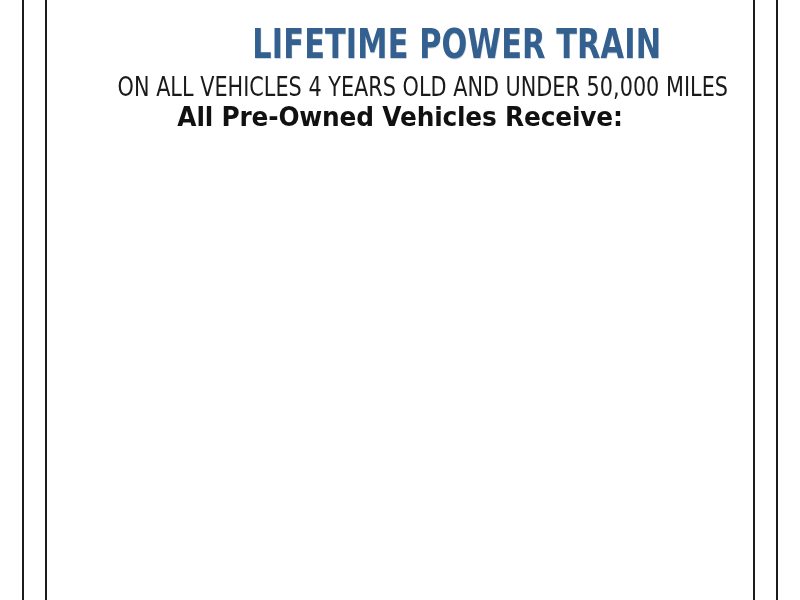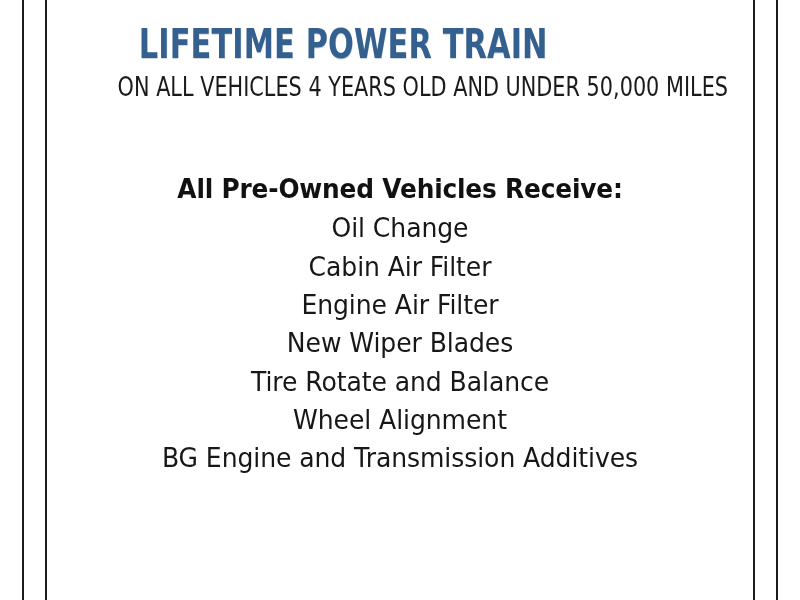--- a/index.html
+++ b/index.html
@@ -41,21 +41,21 @@
     position: absolute;
     left: 47px;
     width: 706px;
     top: 0;
     height: 600px;
     text-align: center;
   }
 
   
   .warranty-block {
-    text-align: left;
+    text-align: right;
   }
   .warranty-block.first  { padding-top: 24px; }
   .warranty-block.second { padding-top: 38px; }
 
   .warranty-headline {
     color: #34608f;
     font-family: "DejaVu Sans", sans-serif;
     font-weight: 700;
     font-size: 41px;
     line-height: 1.02;
@@ -73,21 +73,20 @@
     font-size: 26px;
     line-height: 1.1;
     transform: scaleX(0.80);
     transform-origin: center center;
     white-space: nowrap;
     margin: 7px 0 0 0;
   }
 
   
   .services {
-    margin-top: 72px;
   }
   .services-title {
     color: #111111;
     font-family: "DejaVu Sans", sans-serif;
     font-weight: 700;
     font-size: 27px;
     line-height: 1.18;
     letter-spacing: -0.2px;
     transform: scaleX(0.92);
     transform-origin: center center;
@@ -124,25 +123,16 @@
   <div class="content">
 
     <div class="warranty-block first">
       <div class="warranty-headline">LIFETIME POWER TRAIN</div>
       <div class="warranty-sub">ON ALL VEHICLES 4 YEARS OLD AND UNDER 50,000 MILES</div>
     </div>
 
 
     <div class="services">
       <div class="services-title">All Pre-Owned Vehicles Receive:</div>
-      <ul class="services-list">
-        <li class="service-item">Oil Change</li>
-        <li class="service-item">Cabin Air Filter</li>
-        <li class="service-item">Engine Air Filter</li>
-        <li class="service-item">New Wiper Blades</li>
-        <li class="service-item">Tire Rotate and Balance</li>
-        <li class="service-item">Wheel Alignment</li>
-        <li class="service-item">BG Engine and Transmission Additives</li>
-      </ul>
     </div>
 
   </div>
 </div>
 
 </body></html>

